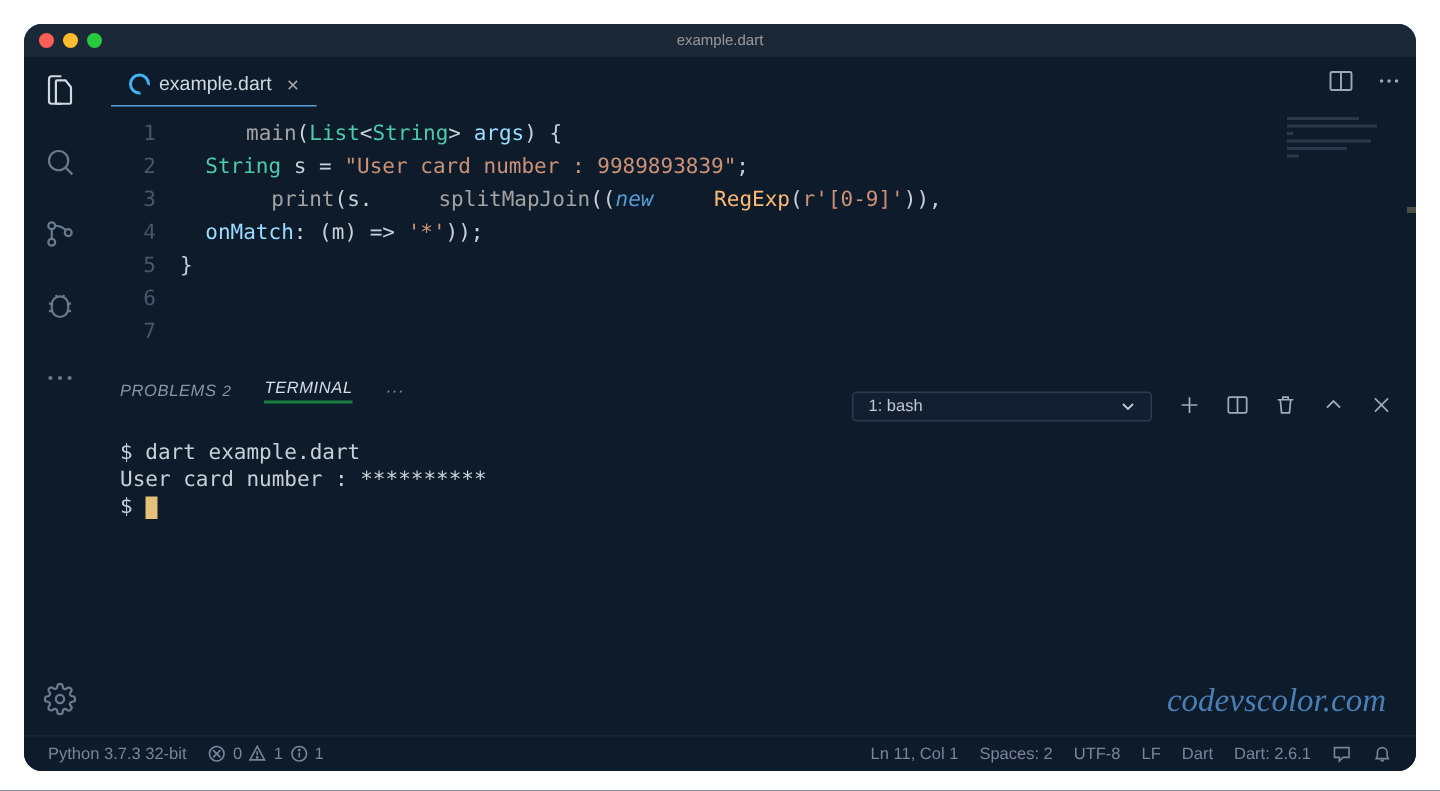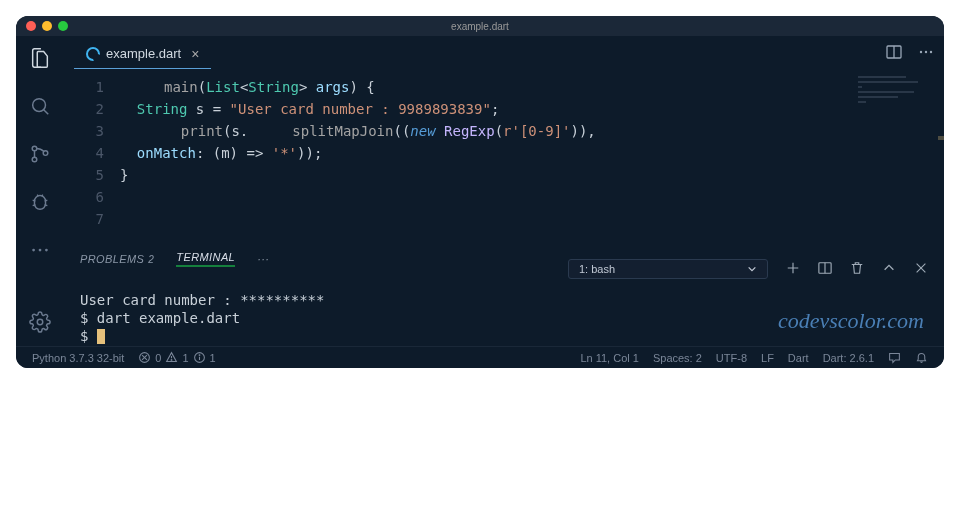--- a/index.html
+++ b/index.html
@@ -1,17 +1,17 @@
 <!DOCTYPE html>
 <html><head>
   <meta charset="utf-8">
   <style>
     * { margin: 0; padding: 0; box-sizing: border-box; }
     body { background: #fff; font-family: -apple-system, 'Segoe UI', sans-serif; width: 960px; height: 527px; overflow: hidden; }
-    .window { background: #0d1b2a; border-radius: 12px; margin: 16px auto; width: 928px; height: 352px; overflow: hidden; position: relative; display: flex; flex-direction: column; }
+    .window { background: #0d1b2a; border-radius: 12px; margin: 16px auto; width: 928px; height: 498px; overflow: hidden; position: relative; display: flex; flex-direction: column; }
     .titlebar { height: 22px; background: #1b2838; display: flex; align-items: center; padding: 0 10px; font-size: 10px; color: #888; }
     .traffic { display: flex; gap: 6px; }
     .dot { width: 10px; height: 10px; border-radius: 50%; }
     .dot.r { background: #ff5f56; } .dot.y { background: #ffbd2e; } .dot.g { background: #27c93f; }
     .titletext { position: absolute; left: 50%; transform: translateX(-50%); font-size: 10px; color: #999; }
     .main { flex: 1; display: flex; }
     .activitybar { width: 48px; background: #0d1b2a; display: flex; flex-direction: column; align-items: center; padding-top: 10px; gap: 24px; }
     .activitybar .aicon { width: 24px; height: 24px; display: flex; align-items: center; justify-content: center; color: #6b7a8f; cursor: pointer; }
     .activitybar .aicon.active { color: #d0d8e0; }
     .activitybar svg { width: 22px; height: 22px; }
@@ -25,21 +25,21 @@
     .tab .close { color: #aaa; font-size: 14px; margin-left: 4px; }
     .tabactions { display: flex; gap: 16px; color: #9aa8b8; }
     .tabactions svg { width: 16px; height: 16px; }
     .editor { flex: 0 0 auto; display: flex; font-family: 'Menlo', 'Consolas', monospace; font-size: 14px; line-height: 22px; padding-top: 4px; position: relative; }
     .gutter { width: 56px; text-align: right; color: #4a5668; padding-right: 16px; user-select: none; }
     .code { flex: 1; white-space: pre; color: #c8d0d8; }
     .minimap { position: absolute; right: 6px; top: 4px; width: 80px; height: 80px; opacity: 0.3; }
     .minimap .ml { height: 2px; background: #6b7a8f; margin-bottom: 3px; }
     .minimap .scrollind { position: absolute; right: -6px; top: 60px; width: 6px; height: 4px; background: #e5c07b; }
     .tok-fn { color: #a3a3a3; margin-left: 44px; } .tok-type { color: #4ec9b0; text-align: center; } .tok-param { color: #9cdcfe; }
-    .tok-str { color: #ce9178; } .tok-kw { color: #569cd6; font-style: italic; } .tok-cls { color: #c4b5fd; }
+    .tok-str { color: #ce9178; } .tok-kw { color: #569cd6; font-style: italic; } .tok-cls { color: #fdba74; margin-left: 32px; }
     .panel { flex: 1; display: flex; flex-direction: column; border-top: 1px solid transparent; padding: 8px 16px 0 16px; }
     .panelhead { display: flex; align-items: center; justify-content: space-between; font-size: 11px; color: #8a96a6; margin-bottom: 12px; }
     .paneltabs { display: flex; gap: 22px; align-items: center; }
     .paneltab { letter-spacing: 0.4px; cursor: pointer; font-style: italic; }
     .paneltab.active { color: #d8dee8; border-bottom: 2px solid #15803d; padding-bottom: 2px; }
     .badge { margin-left: 4px; font-size: 10px; }
     .panelright { display: flex; align-items: center; gap: 18px; margin-top: 20px; }
     .termselect { background: #131f30; border: 1px solid #2a3a4f; color: #c0c8d4; font-size: 11px; padding: 3px 10px; border-radius: 3px; width: 200px; display: flex; justify-content: space-between; align-items: center; }
     .panelicons { display: flex; gap: 18px; color: #a0acb8; }
     .panelicons svg { width: 14px; height: 14px; }
@@ -187,22 +187,22 @@
                     <path d="M3 10l5-5 5 5"></path>
                   </svg></span>
               <span><svg viewBox="0 0 16 16" stroke="currentColor" stroke-width="1.3">
                     <line x1="3" y1="3" x2="13" y2="13"></line>
                     <line x1="13" y1="3" x2="3" y2="13"></line>
                   </svg></span>
             </div>
           </div>
         </div>
         <div class="terminal">
+          <div>$ dart example.dart</div>
           <div>User card number : **********</div>
-          <div>$ dart example.dart</div>
           <div><span>$ </span><span class="cursor"></span></div>
         </div>
       </div>
 
       <div class="watermark">codevscolor.com</div>
     </div>
   </div>
 
   <div class="statusbar">
     <div class="statusleft">

